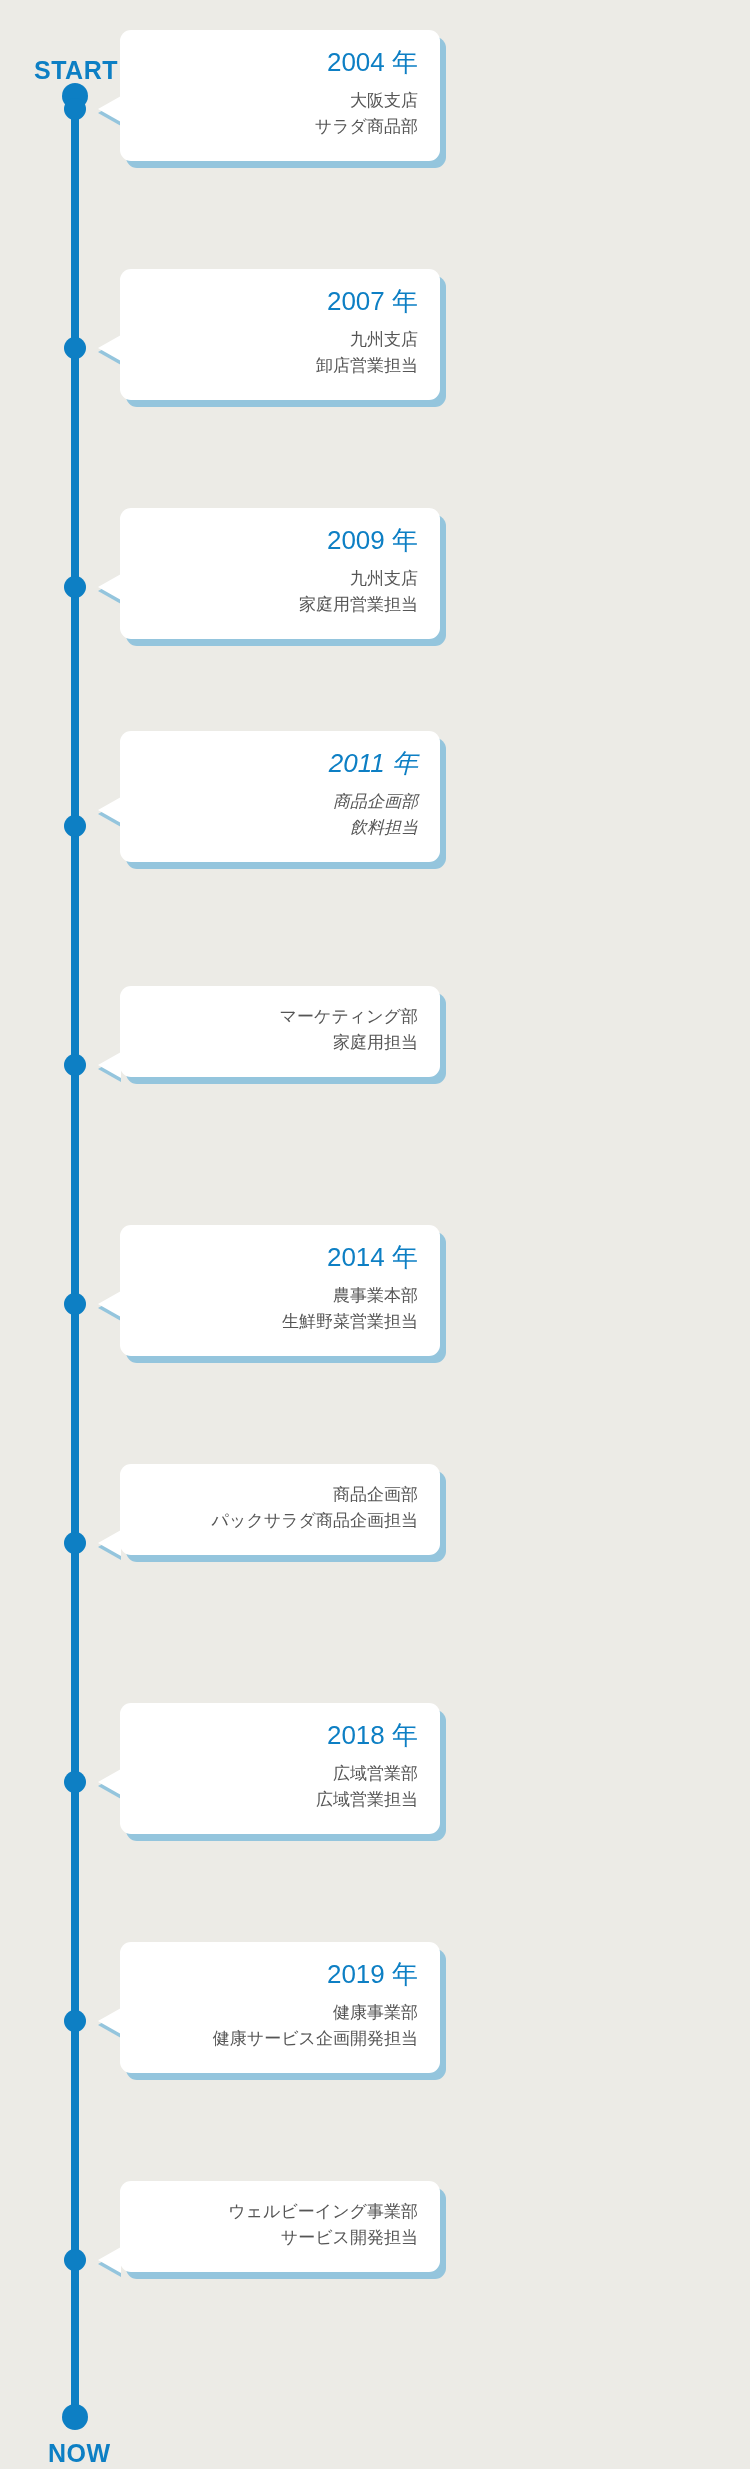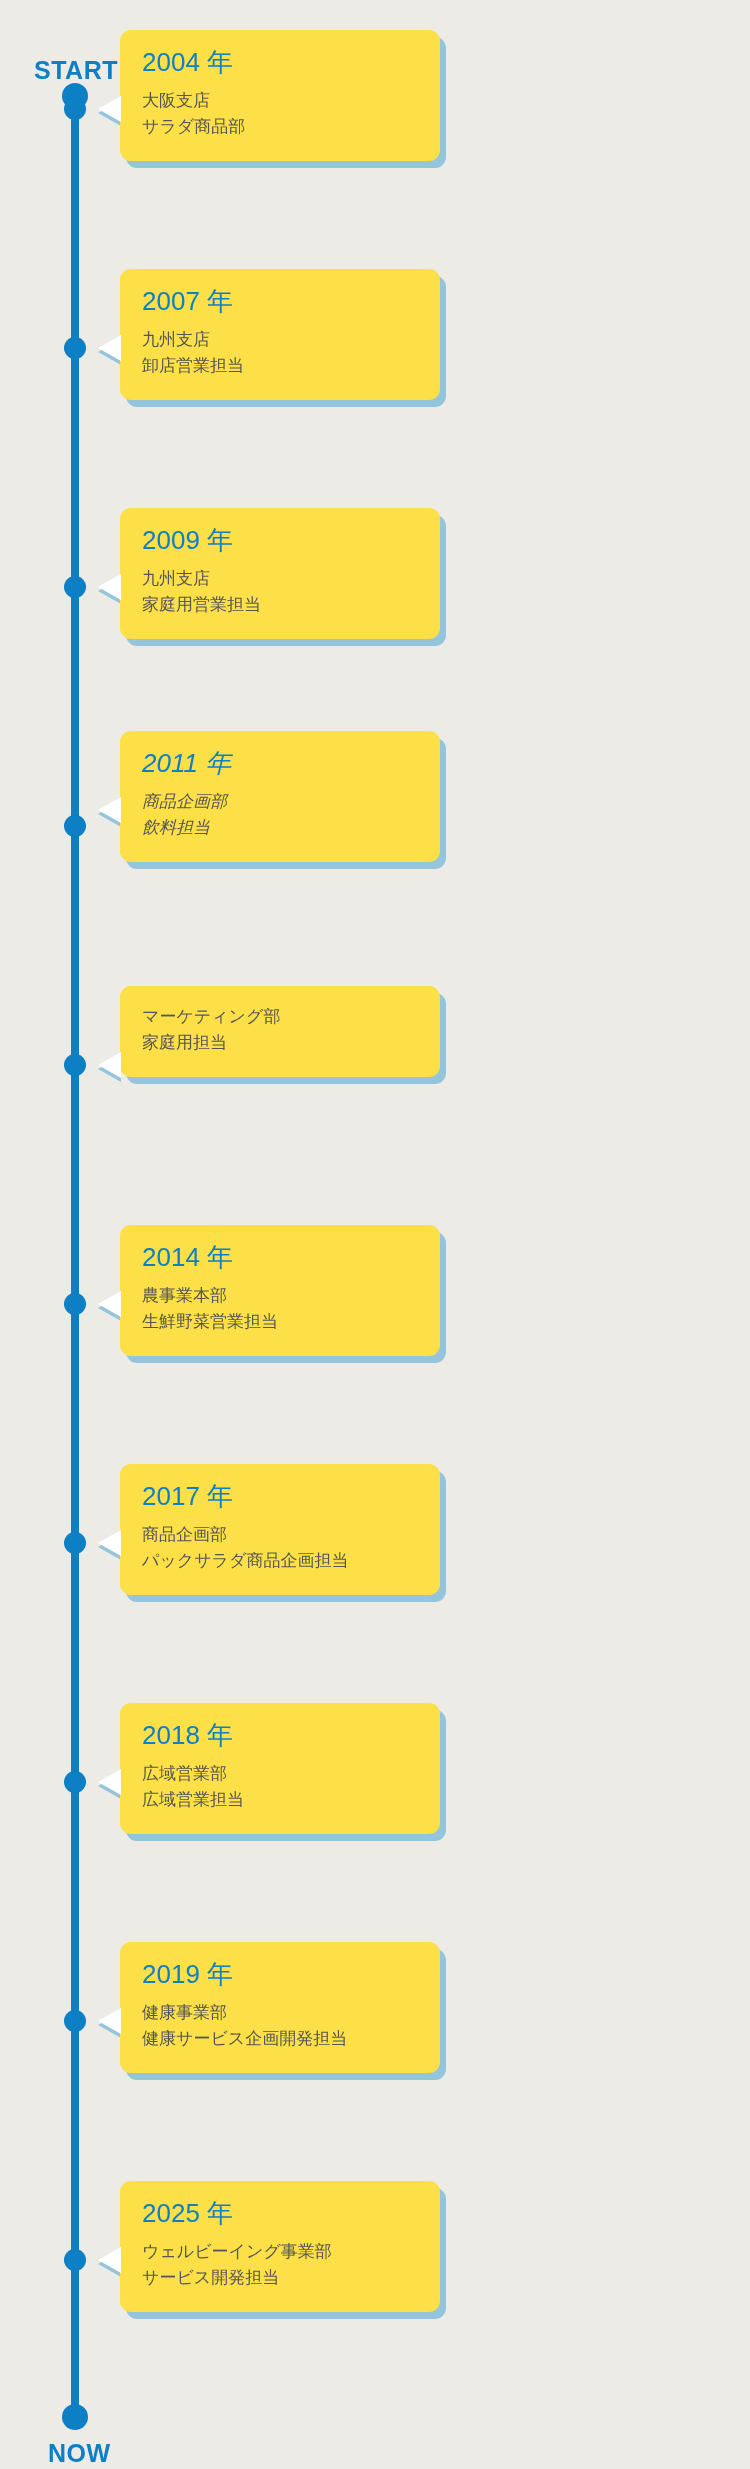--- a/index.html
+++ b/index.html
@@ -8,20 +8,21 @@
     height:2469px;
     background:#ecebe6;
     font-family:"Liberation Sans","DejaVu Sans",sans-serif;
     position:relative;
     overflow:hidden;
   }
   #timeline-root{
     position:relative;
     width:750px;
     height:2469px;
+    text-align:right;
   }
 
   
   .axis-line{
     position:absolute;
     left:71px;
     top:95px;
     width:8px;
     height:2322px;
     background:#0d7fc4;
@@ -57,21 +58,21 @@
   }
   #start-label{ left:34px; top:58px; }
   #now-label{ left:48px; top:2441px; }
 
   
   .card{
     position:absolute;
     left:120px;
     width:320px;
     box-sizing:border-box;
-    background:#fde047;
+    background:#ffffff;
     border-radius:11px;
     padding:18px 22px 20px 22px;
     box-shadow:6px 7px 0 0 #94c5dd;
   }
   .card .year{
     color:#0d7fc4;
     font-size:26px;
     line-height:1.15;
     margin:0 0 10px 0;
     font-weight:400;
@@ -158,42 +159,40 @@
       <div class="card" style="top: 1225px;">
         <div class="pointer-shadow" style="top: 70px;"></div>
         <div class="pointer" style="top: 66px;"></div>
         <div class="year">2014 年</div>
         <div class="line">農事業本部</div>
         <div class="line">生鮮野菜営業担当</div>
       </div>
       <div class="card" style="top: 1464px;">
         <div class="pointer-shadow" style="top: 70px;"></div>
         <div class="pointer" style="top: 66px;"></div>
-        <div class="year">2017 年</div>
         <div class="line">商品企画部</div>
         <div class="line">パックサラダ商品企画担当</div>
       </div>
       <div class="card" style="top: 1703px;">
         <div class="pointer-shadow" style="top: 70px;"></div>
         <div class="pointer" style="top: 66px;"></div>
         <div class="year">2018 年</div>
         <div class="line">広域営業部</div>
         <div class="line">広域営業担当</div>
       </div>
       <div class="card" style="top: 1942px;">
         <div class="pointer-shadow" style="top: 70px;"></div>
         <div class="pointer" style="top: 66px;"></div>
         <div class="year">2019 年</div>
         <div class="line">健康事業部</div>
         <div class="line">健康サービス企画開発担当</div>
       </div>
       <div class="card" style="top: 2181px;">
         <div class="pointer-shadow" style="top: 70px;"></div>
         <div class="pointer" style="top: 66px;"></div>
-        <div class="year">2025 年</div>
         <div class="line">ウェルビーイング事業部</div>
         <div class="line">サービス開発担当</div>
       </div>
     </div>
   <div id="dots-host">
       <div class="axis-dot" style="top: 109px;"></div>
       <div class="axis-dot" style="top: 348px;"></div>
       <div class="axis-dot" style="top: 587px;"></div>
       <div class="axis-dot" style="top: 826px;"></div>
       <div class="axis-dot" style="top: 1065px;"></div>

